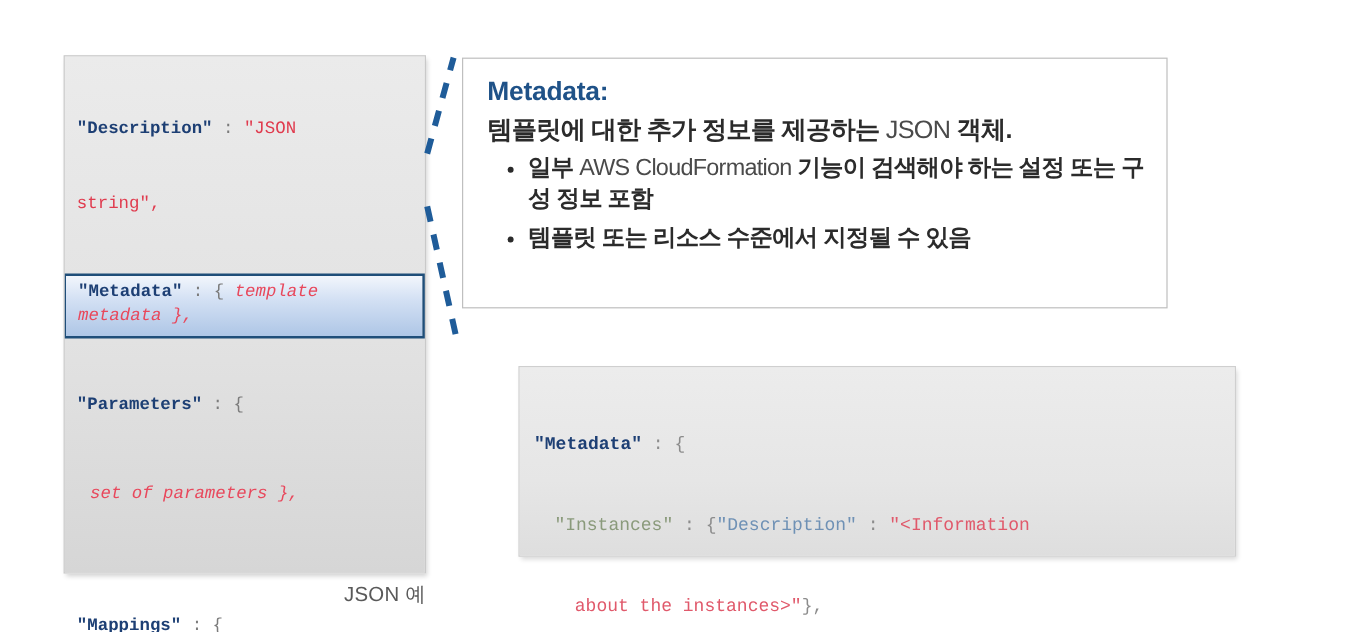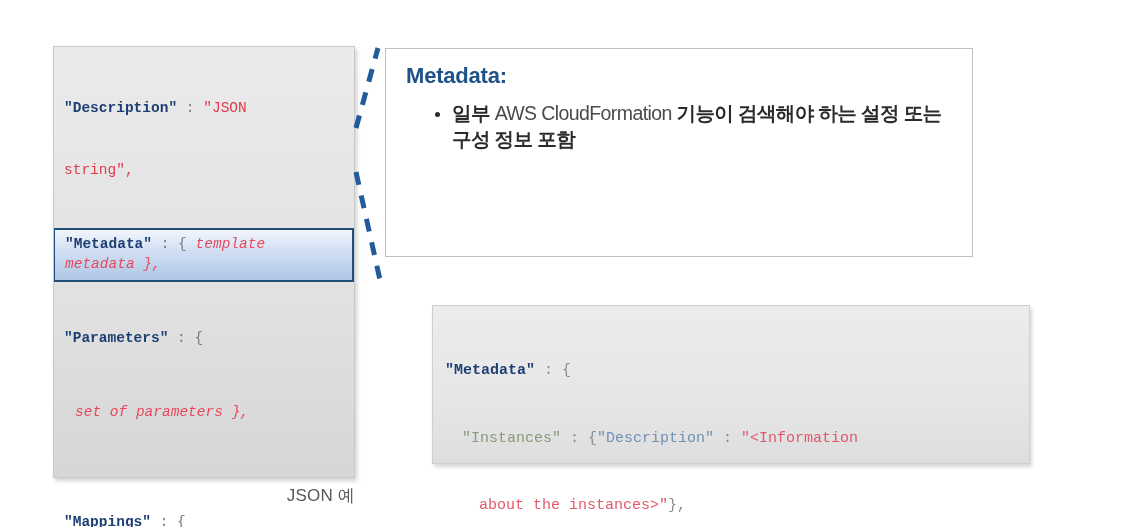--- a/index.html
+++ b/index.html
@@ -101,21 +101,21 @@
   }
   #metadata-desc-lead {
     color: #2b2b2b;
     font-size: 21px;
     font-weight: bold;
     margin: 0 0 6px 0;
     letter-spacing: -0.6px;
   }
   #metadata-desc-lead .lighter { font-weight: normal; color: #4a4a4a; }
   ul#metadata-bullets {
-    margin: 12px;
+    margin: 0;
     padding: 0 0 0 34px;
     list-style: none;
   }
   ul#metadata-bullets li {
     position: relative;
     color: #2b2b2b;
     font-size: 19.5px;
     font-weight: bold;
     letter-spacing: -0.6px;
     line-height: 1.32;
@@ -188,22 +188,24 @@
 
 <div id="json-caption">JSON 예</div>
 
 <svg id="callout-connector" viewBox="0 0 48 240" width="48" height="240" aria-hidden="true">
   <path d="M 8 84 L 30 4" fill="none" stroke="#1f5c99" stroke-width="5" stroke-dasharray="13 11" stroke-linecap="butt"></path>
   <path d="M 8 128 L 32 236" fill="none" stroke="#1f5c99" stroke-width="5" stroke-dasharray="13 11" stroke-linecap="butt"></path>
 </svg>
 
 <div id="metadata-desc-panel">
   <div id="metadata-desc-title">Metadata:</div>
+  <p id="metadata-desc-lead"><span>템플릿에 대한 추가 정보를 제공하는 </span><span class="lighter">JSON</span><span> 객체.</span></p>
   <ul id="metadata-bullets">
     <li><span>일부 </span><span class="lighter">AWS CloudFormation</span><span> 기능이 검색해야 하는 설정 또는 구성 정보 포함</span></li>
+    <li><span>템플릿 또는 리소스 수준에서 지정될 수 있음</span></li>
   </ul>
 </div>
 
 <div id="metadata-code-box">
   <span class="cl"><span class="c-metakey">"Metadata"</span><span class="c-punct"> : {</span></span>
   <span class="cl i1"><span class="c-objkey">"Instances"</span><span class="c-punct"> : {</span><span class="c-desckey">"Description"</span><span class="c-punct"> : </span><span class="c-strval">"&lt;Information</span></span>
   <span class="cl i2"><span class="c-strval">about the instances&gt;"</span><span class="c-punct">},</span></span>
   
   
 </div>

